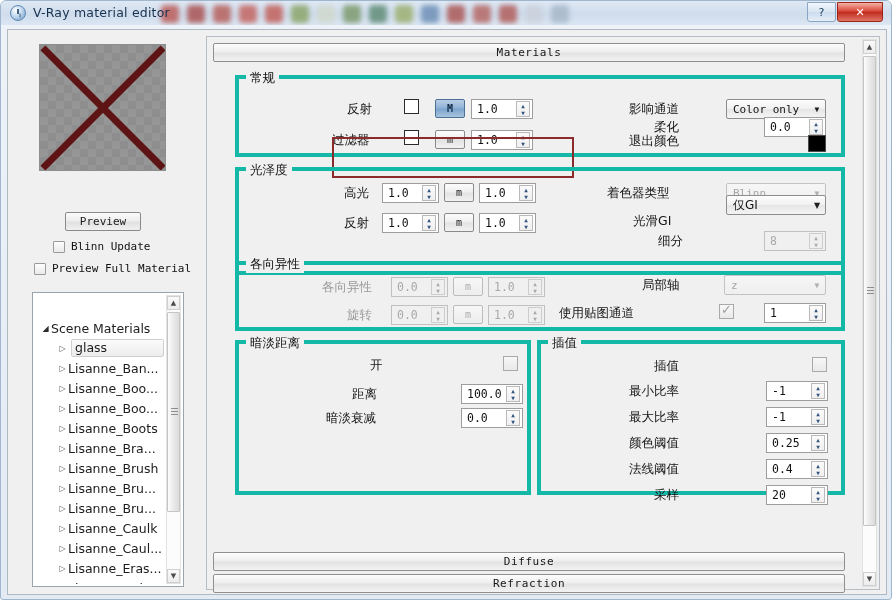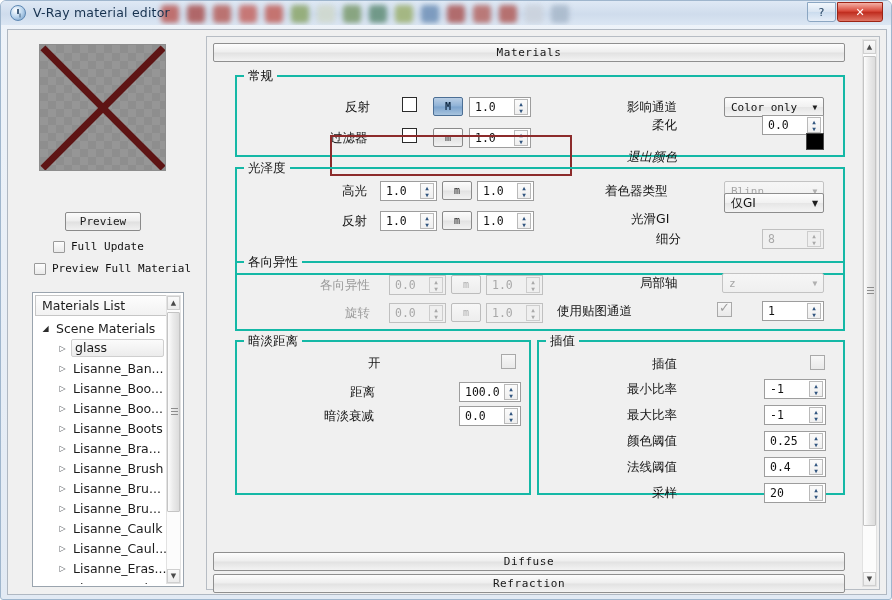--- a/index.html
+++ b/index.html
@@ -150,21 +150,21 @@
     height: 20px; display: flex; align-items: center;
     font-size: 12.5px; color: #1c1c1c; white-space: nowrap;
   }
   .tree-row.root { padding-left: 5px; }
   .tree-row.child { padding-left: 22px; }
   .tri {
     width: 11px; flex: none; color: #55595e; font-size: 8px;
     display: inline-block; text-align: center;
   }
   .tri.open { color: #2b2b2b; }
-  .tree-label { margin-left: 5px; }
+  .tree-label { }
   .tree-row.selected .tree-label {
     background: linear-gradient(180deg,#fbfbfb 0%,#ececec 100%);
     border: 1px solid #cfcfcf; border-radius: 2px;
     padding: 0 56px 1px 3px; margin-left: 3px;
   }
 
   
   .vscroll {
     position: absolute; top: 2px; right: 2px; bottom: 2px; width: 15px;
     background: #fcfcfc; border: 1px solid #e2e2e2;
@@ -206,21 +206,21 @@
     font-family: "DejaVu Sans Mono","Liberation Mono",monospace;
     font-size: 11px; color: #161616; letter-spacing: .6px;
   }
   #rollout-reflection { top: 6px; }
   #rollout-diffuse    { top: 515px; }
   #rollout-refraction { top: 537px; }
 
   
   .group {
     position: absolute;
-    border: 2px solid #14b8a6;
+    border: 4px solid #14b8a6;
     background: transparent;
   }
   .group > .gtitle {
     position: absolute; left: 7px; top: -9px;
     background: #f0f0f0; padding: 0 4px;
     font-size: 12.5px; color: #111; white-space: nowrap;
   }
   #grp-general  { left: 28px; top: 38px; width: 610px; height: 82px; }
   #grp-gloss    { left: 28px; top: 130px; width: 610px; height: 108px; }
   #grp-aniso    { left: 28px; top: 224px; width: 610px; height: 70px; }
@@ -344,30 +344,29 @@
   <div id="client">
 
     <div id="left-pane">
 
       <div id="preview-thumb"></div>
 
       <div class="btn3d" id="preview-button">Preview</div>
 
       <div class="cbrow" id="live-update-row">
         <span class="cbox"></span>
-        <span class="cblabel">Full Update</span>
+        <span class="cblabel">Blinn Update</span>
       </div>
 
       <div class="cbrow" id="preview-full-row">
         <span class="cbox"></span>
         <span class="cblabel">Preview Full Material</span>
       </div>
 
       <div id="materials-panel">
-        <div id="materials-header">Materials List</div>
         <div id="materials-tree">
             <div class="tree-row root">
               <span class="tri open">◢</span>
               <span class="tree-label">Scene Materials</span>
             </div>
             <div class="tree-row child selected">
               <span class="tri">▷</span>
               <span class="tree-label">glass</span>
             </div>
             <div class="tree-row child">
@@ -466,21 +465,21 @@
 
         <span class="lbl" style="left:415px; top:40px;">柔化</span>
         <span class="spin" style="left:525px; top:38px; width:62px;">
           <span class="val">0.0</span>
           <span class="arrows">
               <i>▲</i>
               <i>▼</i>
             </span>
         </span>
 
-        <span class="lbl" style="left:390px; top:72px;font-style:italic;">退出颜色</span>
+        <span class="lbl" style="left:390px; top:54px;">退出颜色</span>
         <span id="exit-color-swatch" style="left: 569px; top: 56px; background: rgb(0, 0, 0);"></span>
 
         <div id="reflect-highlight"></div>
       </div>
 
       <div class="group" id="grp-gloss">
         <span class="gtitle">光泽度</span>
 
         <span class="lbl" style="left:105px; top:14px;">高光</span>
         <span class="spin" style="left:143px; top:12px; width:57px;">

